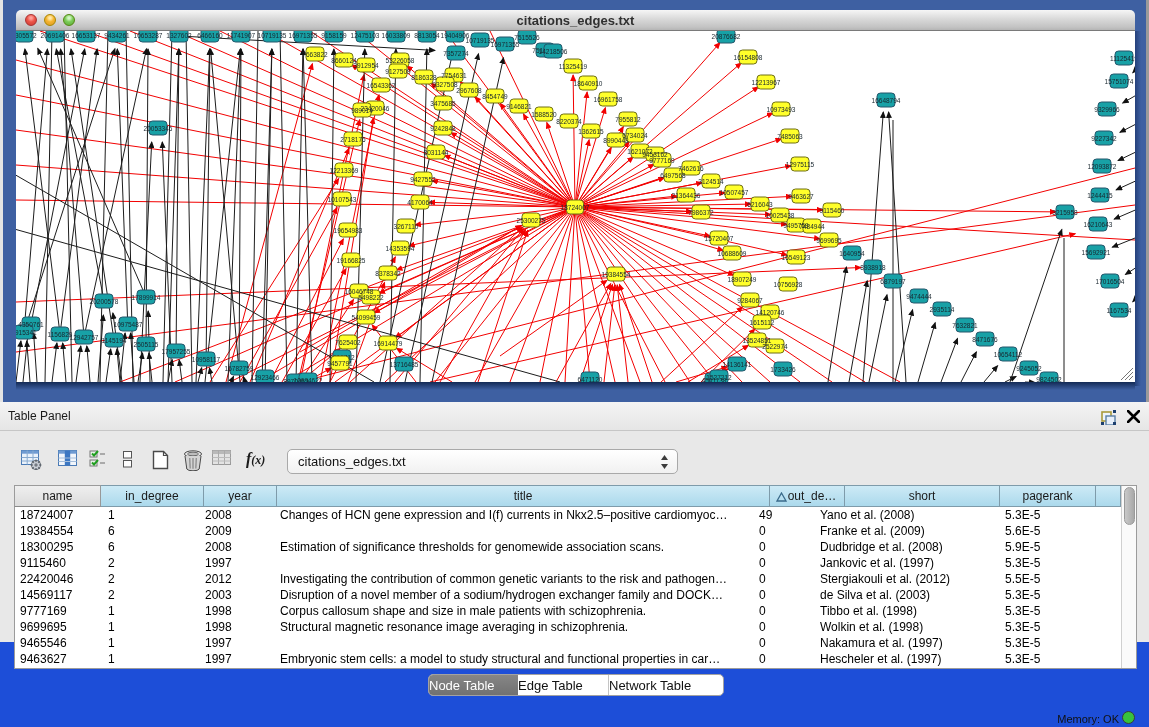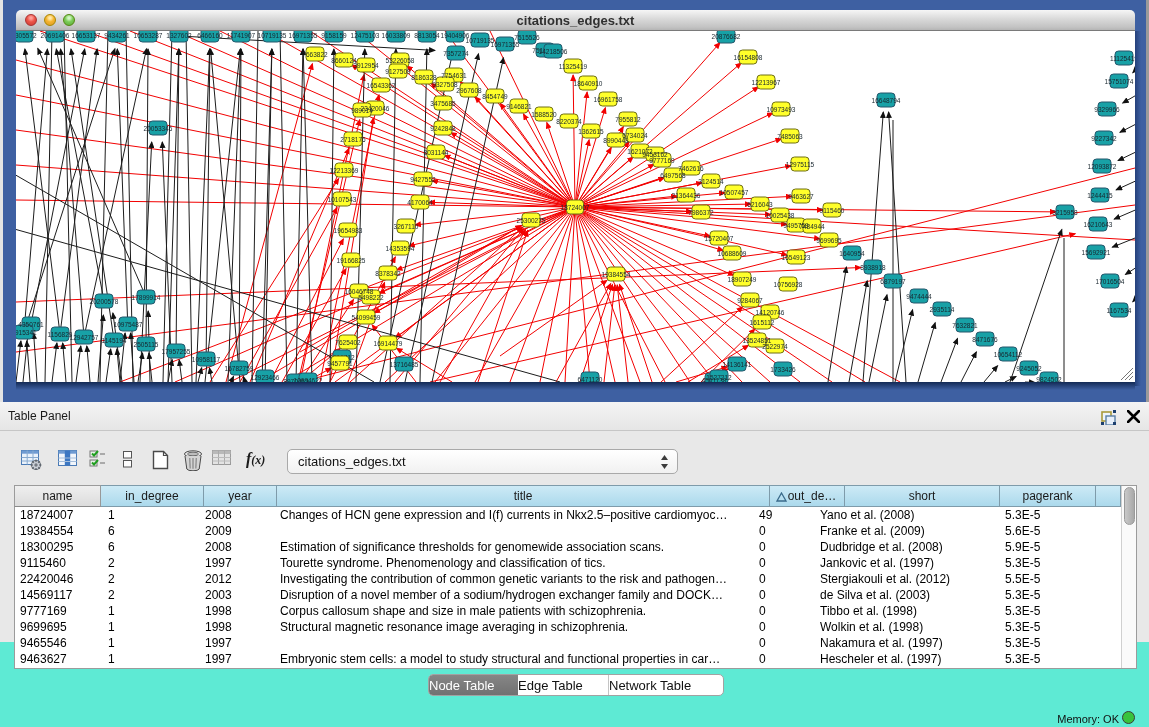--- a/index.html
+++ b/index.html
@@ -1,15 +1,15 @@
 <!DOCTYPE html>
 <html><head><meta charset="utf-8"><style>
 *{margin:0;padding:0;box-sizing:border-box}
 html,body{width:1149px;height:727px;overflow:hidden;font-family:"Liberation Sans",sans-serif}
-#app{position:relative;width:1149px;height:727px;background:#5eead4}
+#app{position:relative;width:1149px;height:727px;background:#1d4ed8}
 #desktop{position:absolute;left:0;top:0;width:1149px;height:402px;background:#3e60a2}
 #graystripL{position:absolute;left:0;top:0;width:3px;height:402px;background:#e4e4e4}
 #graystripR{position:absolute;left:1146px;top:0;width:3px;height:402px;background:#9a9a9a}
 #titlebar{position:absolute;left:16px;top:10px;width:1119px;height:21px;
  background:linear-gradient(#f6f6f6,#d9d9d9 45%,#c3c3c3 85%,#b5b5b5);
  border-radius:5px 5px 0 0;border-bottom:1px solid #7a7a7a}
 #titlebar .tt{position:absolute;left:0;right:0;top:3px;text-align:center;font-size:13px;font-weight:bold;color:#303030}
 .light{position:absolute;top:14px;width:12px;height:12px;border-radius:50%}
 #l1{left:25px;background:radial-gradient(circle at 50% 30%,#ff9d96 12%,#ec5448 45%,#c93a30);border:1px solid #a33}
 #l2{left:44px;background:radial-gradient(circle at 50% 30%,#ffe9a8 12%,#f5b32e 45%,#d89928);border:1px solid #a80}
@@ -702,21 +702,20 @@
         <span class="c c2">2008</span>
         <span class="c c3">Estimation of significance thresholds for genomewide association scans.</span>
         <span class="c c4">0</span>
         <span class="c c5">Dudbridge et al. (2008)</span>
         <span class="c c6">5.9E-5</span>
       </div>
 <div class="tr" style="top:153px">
         <span class="c c0">9115460</span>
         <span class="c c1">2</span>
         <span class="c c2">1997</span>
-        <span class="c c3">Tourette syndrome. Phenomenology and classification of tics.</span>
         <span class="c c4">0</span>
         <span class="c c5">Jankovic et al. (1997)</span>
         <span class="c c6">5.3E-5</span>
       </div>
 <div class="tr" style="top:169px">
         <span class="c c0">22420046</span>
         <span class="c c1">2</span>
         <span class="c c2">2012</span>
         <span class="c c3">Investigating the contribution of common genetic variants to the risk and pathogen…</span>
         <span class="c c4">0</span>

